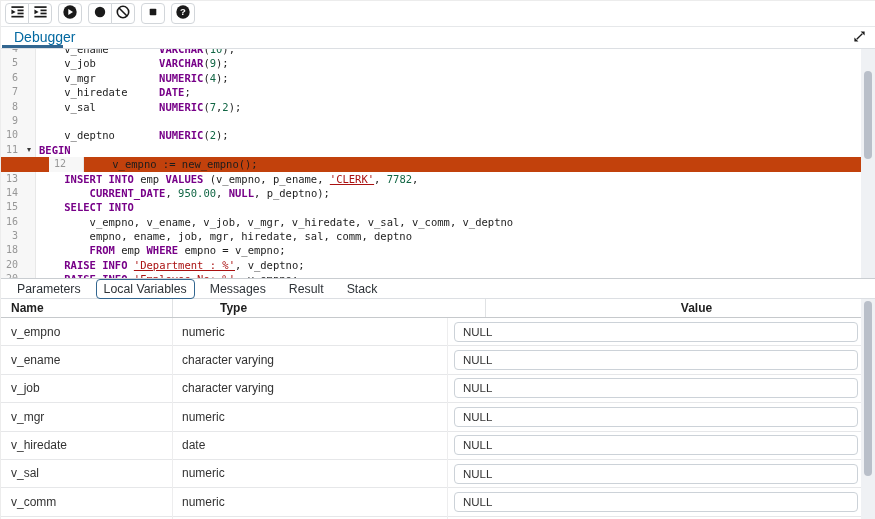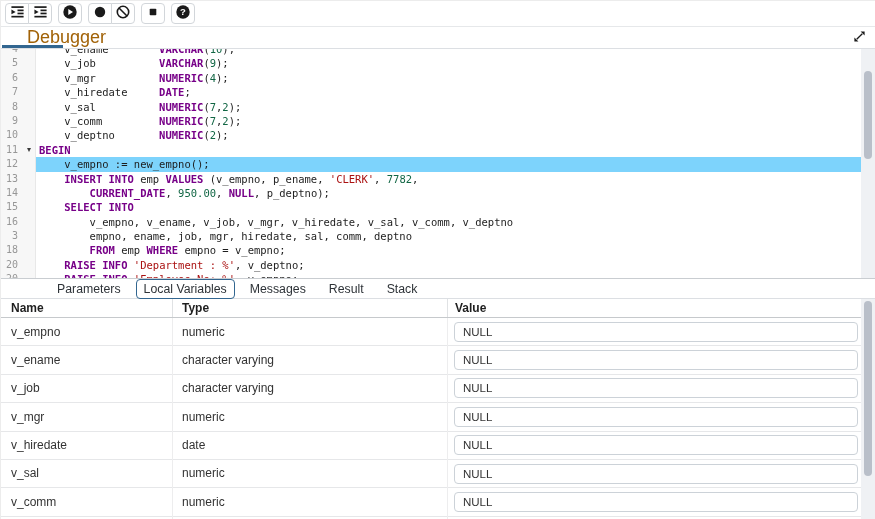--- a/index.html
+++ b/index.html
@@ -23,52 +23,52 @@
   .btn-group .tbtn:first-child { border-radius:4px 0 0 4px; }
   .btn-group .tbtn:last-child  { border-radius:0 4px 4px 0; }
   .btn-group .tbtn:only-child  { border-radius:4px; }
   .btn-group .tbtn + .tbtn { margin-left:-1px; }
   
   .doc-tabbar {
     position:absolute; top:26px; left:0; right:0; height:22px;
     background:#fff; border-bottom:1px solid #dcdfe3;
   }
   .doc-tab {
-    position:absolute; left:16px; top:0; height:22px; line-height:20px;
-    padding:0 10px; font-size:18px; color:#a16207;
+    position:absolute; left:3px; top:0; height:22px; line-height:20px;
+    padding:0 10px; font-size:14px; color:#0369a1;
   }
   .doc-tab-underline {
     position:absolute; left:1px; bottom:0; width:61px; height:3px; background:#326690;
   }
   .expand-btn {
     position:absolute; right:8px; top:3px; width:16px; height:16px;
     display:flex; align-items:center; justify-content:center; cursor:pointer;
   }
   
   .editor {
     position:absolute; top:48px; left:0; width:861px; height:229px;
     overflow:hidden; background:#fff;
     font-family:"DejaVu Sans Mono", monospace; font-size:10.5px;
   }
   .code-lines { position:relative; top:-7px; }
   .cm-line { display:flex; height:14.4px; line-height:14.4px; white-space:pre; }
-  .cm-line.cm-active { background:#7dd3fc; }
+  .cm-line.cm-active { background:#c2410c;padding-left:48px; }
   .gutter {
     width:22px; flex:0 0 22px; text-align:right; padding-right:5px;
     color:#979797; background:#f7f7f7; font-size:10px;
   }
   .fold {
     width:13px; flex:0 0 13px; background:#f7f7f7; border-right:1px solid #e8e8e8;
     color:#3a3a3a; font-size:8px; text-align:center; line-height:14.4px;
     font-family:"DejaVu Sans", sans-serif;
   }
   .code { padding-left:3px; color:#1d1d1d; }
   .tok-kw  { color:#770088; font-weight:bold; }
   .tok-num { color:#116644; }
-  .tok-str { color:#aa1111; }
+  .tok-str { color:#aa1111;text-decoration:underline; }
   .tok-txt { color:#1d1d1d; }
   
   .sbar { position:absolute; width:14px; right:0; background:#eff1f4; }
   .sbar-editor { top:48px; height:229px; }
   .sbar-panel  { top:298px; height:221px; }
   .sthumb { position:absolute; left:3px; width:8px; border-radius:4px; background:#b9bfc9; }
   .sthumb-editor { top:22px; height:88px; }
   .sthumb-panel  { top:2px; height:175px; }
   
   .panel-tabbar {
@@ -79,25 +79,25 @@
   .ptab {
     font-size:12.3px; color:#2e3338; padding:2px 7px; margin-right:7px;
     cursor:pointer; border:1px solid transparent;
   }
   .ptab-active { border:1px solid #326690; border-radius:4px; }
   
   .var-table {
     position:absolute; top:298px; left:0; width:861px; bottom:0;
     overflow:hidden; background:#fff; font-size:12px;
   }
-  .thead { display:flex; height:19px; border-bottom:1px solid #c6c9cc; font-weight:bold; color:#1f1f1f; }
+  .thead { display:flex; height:19px; border-bottom:1px solid #c6c9cc; font-weight:bold; color:#1f1f1f;gap:38px; }
   .thead .hc { line-height:19px; }
   .hc-name  { width:172px; padding-left:10px; border-right:1px solid #e0e2e4; }
   .hc-type  { width:275px; padding-left:9px;  border-right:1px solid #e0e2e4; }
-  .hc-value { flex:1; padding-left:7px; }
+  .hc-value { flex:1; padding-left:7px;text-align:center; }
   .trow { display:flex; height:28.4px; border-bottom:1px solid #e6e7e9; color:#333;align-items:center; }
   .tcell { line-height:28.4px; }
   .cname { width:172px; padding-left:10px; border-right:1px solid #ededee; }
   .ctype { width:275px; padding-left:9px;  border-right:1px solid #ededee; }
   .cval  { flex:1; display:flex; align-items:center; }
   .vinput {
     margin-left:6px; width:404px; height:20px; border:1px solid #ccd2d8;
     border-radius:4px; padding-left:8px; font-size:11.5px; color:#333;
     font-family:"Liberation Sans", sans-serif; background:#fff; outline:none;
   }
@@ -194,40 +194,40 @@
     </div>
   </div>
 
   <div class="editor">
     <div class="code-lines">
         <div class="cm-line"><div class="gutter">4</div><div class="fold"></div><div class="code"><span class="tok-txt">    v_ename        </span><span class="tok-kw">VARCHAR</span><span class="tok-txt">(</span><span class="tok-num">10</span><span class="tok-txt">);</span></div></div>
         <div class="cm-line"><div class="gutter">5</div><div class="fold"></div><div class="code"><span class="tok-txt">    v_job          </span><span class="tok-kw">VARCHAR</span><span class="tok-txt">(</span><span class="tok-num">9</span><span class="tok-txt">);</span></div></div>
         <div class="cm-line"><div class="gutter">6</div><div class="fold"></div><div class="code"><span class="tok-txt">    v_mgr          </span><span class="tok-kw">NUMERIC</span><span class="tok-txt">(</span><span class="tok-num">4</span><span class="tok-txt">);</span></div></div>
         <div class="cm-line"><div class="gutter">7</div><div class="fold"></div><div class="code"><span class="tok-txt">    v_hiredate     </span><span class="tok-kw">DATE</span><span class="tok-txt">;</span></div></div>
         <div class="cm-line"><div class="gutter">8</div><div class="fold"></div><div class="code"><span class="tok-txt">    v_sal          </span><span class="tok-kw">NUMERIC</span><span class="tok-txt">(</span><span class="tok-num">7</span><span class="tok-txt">,</span><span class="tok-num">2</span><span class="tok-txt">);</span></div></div>
-        <div class="cm-line"><div class="gutter">9</div><div class="fold"></div><div class="code"><span class="tok-txt">    v_comm         </span><span class="tok-kw">NUMERIC</span><span class="tok-txt">(</span><span class="tok-num">7</span><span class="tok-txt">,</span><span class="tok-num">2</span><span class="tok-txt">);</span></div></div>
+        <div class="cm-line"><div class="gutter">9</div><div class="fold"></div></div>
         <div class="cm-line"><div class="gutter">10</div><div class="fold"></div><div class="code"><span class="tok-txt">    v_deptno       </span><span class="tok-kw">NUMERIC</span><span class="tok-txt">(</span><span class="tok-num">2</span><span class="tok-txt">);</span></div></div>
         <div class="cm-line"><div class="gutter">11</div><div class="fold">▾</div><div class="code"><span class="tok-kw">BEGIN</span></div></div>
         <div class="cm-line cm-active"><div class="gutter">12</div><div class="fold"></div><div class="code"><span class="tok-txt">    v_empno := new_empno();</span></div></div>
         <div class="cm-line"><div class="gutter">13</div><div class="fold"></div><div class="code"><span class="tok-txt">    </span><span class="tok-kw">INSERT INTO</span><span class="tok-txt"> emp </span><span class="tok-kw">VALUES</span><span class="tok-txt"> (v_empno, p_ename, </span><span class="tok-str">'CLERK'</span><span class="tok-txt">, </span><span class="tok-num">7782</span><span class="tok-txt">,</span></div></div>
         <div class="cm-line"><div class="gutter">14</div><div class="fold"></div><div class="code"><span class="tok-txt">        </span><span class="tok-kw">CURRENT_DATE</span><span class="tok-txt">, </span><span class="tok-num">950.00</span><span class="tok-txt">, </span><span class="tok-kw">NULL</span><span class="tok-txt">, p_deptno);</span></div></div>
         <div class="cm-line"><div class="gutter">15</div><div class="fold"></div><div class="code"><span class="tok-txt">    </span><span class="tok-kw">SELECT INTO</span></div></div>
         <div class="cm-line"><div class="gutter">16</div><div class="fold"></div><div class="code"><span class="tok-txt">        v_empno, v_ename, v_job, v_mgr, v_hiredate, v_sal, v_comm, v_deptno</span></div></div>
         <div class="cm-line"><div class="gutter">3</div><div class="fold"></div><div class="code"><span class="tok-txt">        empno, ename, job, mgr, hiredate, sal, comm, deptno</span></div></div>
         <div class="cm-line"><div class="gutter">18</div><div class="fold"></div><div class="code"><span class="tok-txt">        </span><span class="tok-kw">FROM</span><span class="tok-txt"> emp </span><span class="tok-kw">WHERE</span><span class="tok-txt"> empno = v_empno;</span></div></div>
         <div class="cm-line"><div class="gutter">20</div><div class="fold"></div><div class="code"><span class="tok-txt">    </span><span class="tok-kw">RAISE INFO</span><span class="tok-txt"> </span><span class="tok-str">'Department : %'</span><span class="tok-txt">, v_deptno;</span></div></div>
         <div class="cm-line"><div class="gutter">20</div><div class="fold"></div><div class="code"><span class="tok-txt">    </span><span class="tok-kw">RAISE INFO</span><span class="tok-txt"> </span><span class="tok-str">'Employee No: %'</span><span class="tok-txt">, v_empno;</span></div></div>
       </div>
   </div>
   <div class="sbar sbar-editor">
     <div class="sthumb sthumb-editor"></div>
   </div>
 
   <div class="panel-tabbar">
-    <div style="display:flex;margin-left:40px;">
+    <div style="display:flex;">
         <div class="ptab">Parameters</div>
         <div class="ptab ptab-active">Local Variables</div>
         <div class="ptab">Messages</div>
         <div class="ptab">Result</div>
         <div class="ptab">Stack</div>
       </div>
 
   </div>
 
   <div class="var-table">

